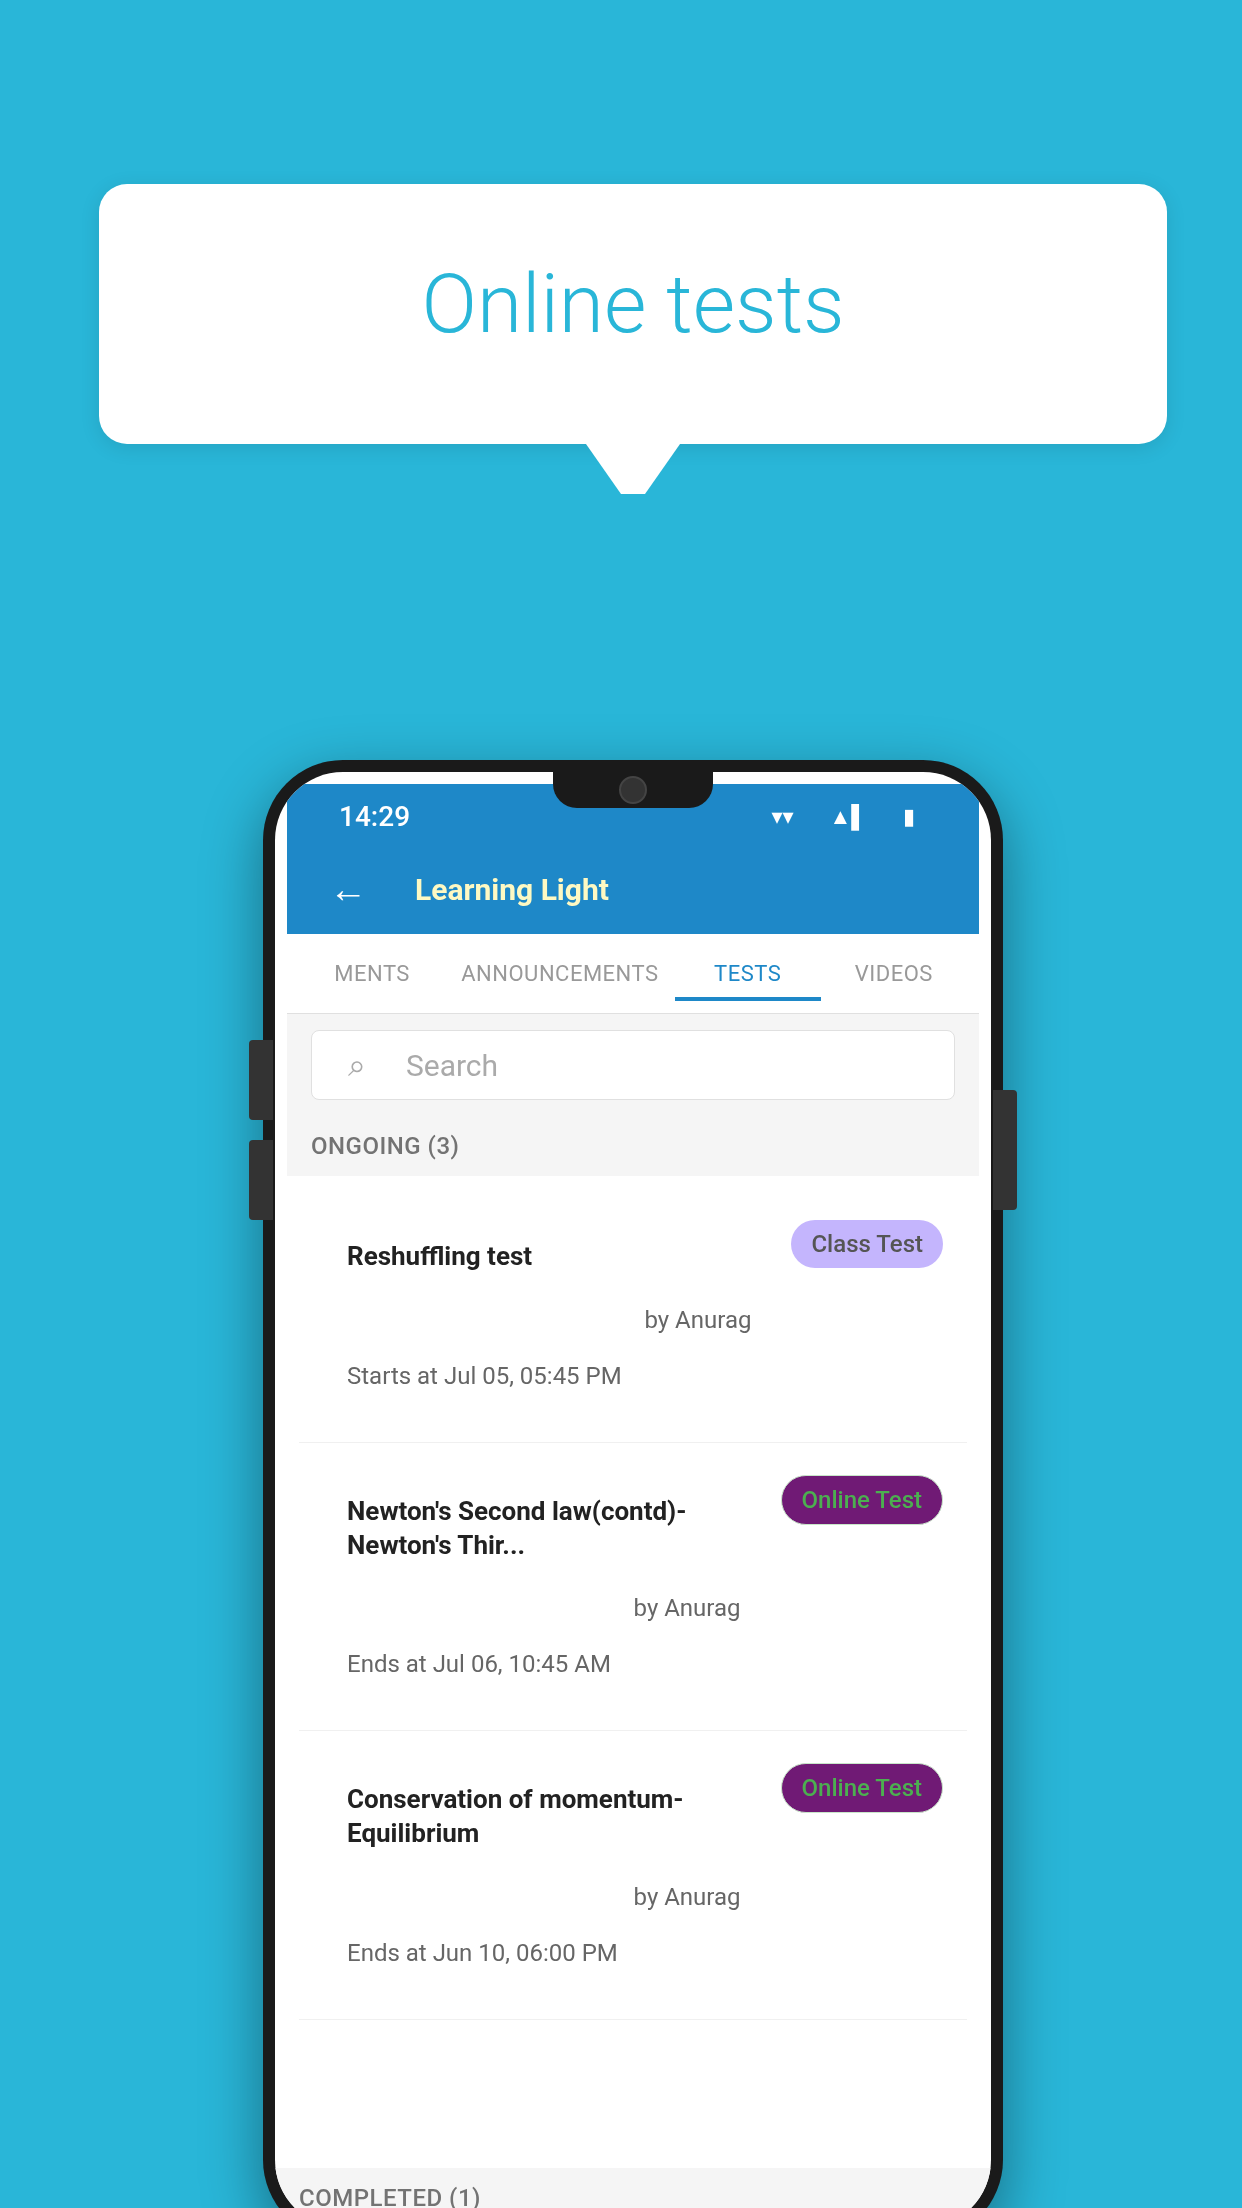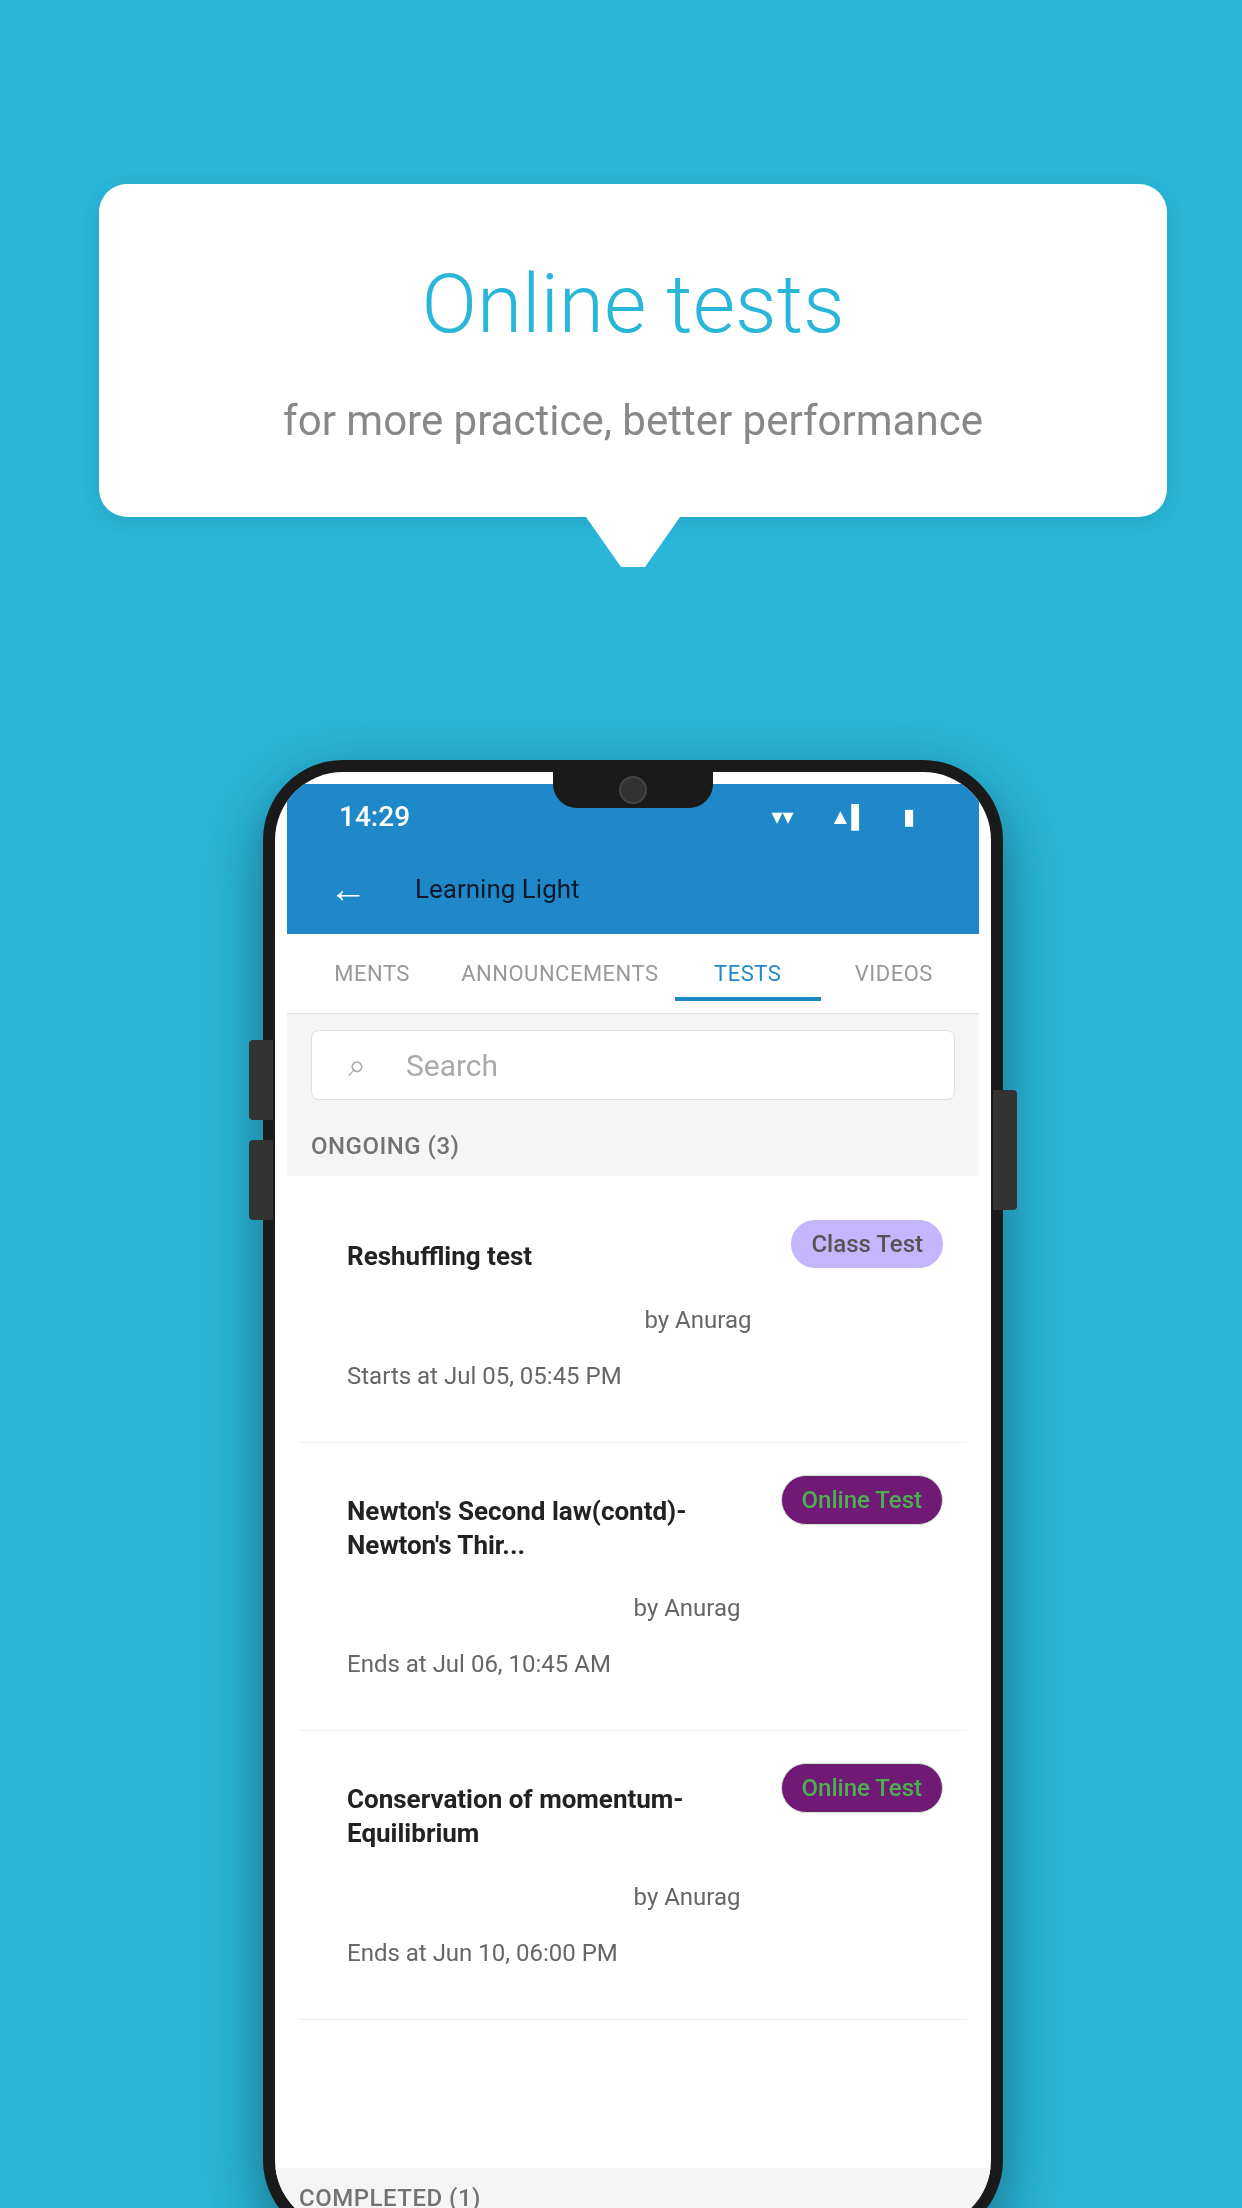--- a/index.html
+++ b/index.html
@@ -141,23 +141,23 @@
       gap: 24px;
     }
 
     .back-arrow {
       color: white;
       font-size: 38px;
       cursor: pointer;
     }
 
     .app-title {
-      color: #0f172a;
-      font-size: 26px;
-      font-weight: 400;
+      color: #fef9c3;
+      font-size: 30px;
+      font-weight: 700;
     }
 
     
     .tabs-bar {
       background: white;
       height: 80px;
       display: flex;
       align-items: stretch;
       border-bottom: 1px solid #e0e0e0;
       overflow: hidden;
@@ -317,21 +317,20 @@
       background: #333;
       border-radius: 0 4px 4px 0;
     }
   </style>
 </head>
 <body>
 
 <div class="speech-bubble-container">
   <div class="speech-bubble">
     <div class="bubble-title">Online tests</div>
-    <div class="bubble-subtitle">for more practice, better performance</div>
   </div>
   <div class="speech-bubble-arrow"></div>
 </div>
 
 <div class="phone-frame">
 
   <div class="phone-button-left"></div>
   <div class="phone-button-left2"></div>
   <div class="phone-button-right"></div>
 

